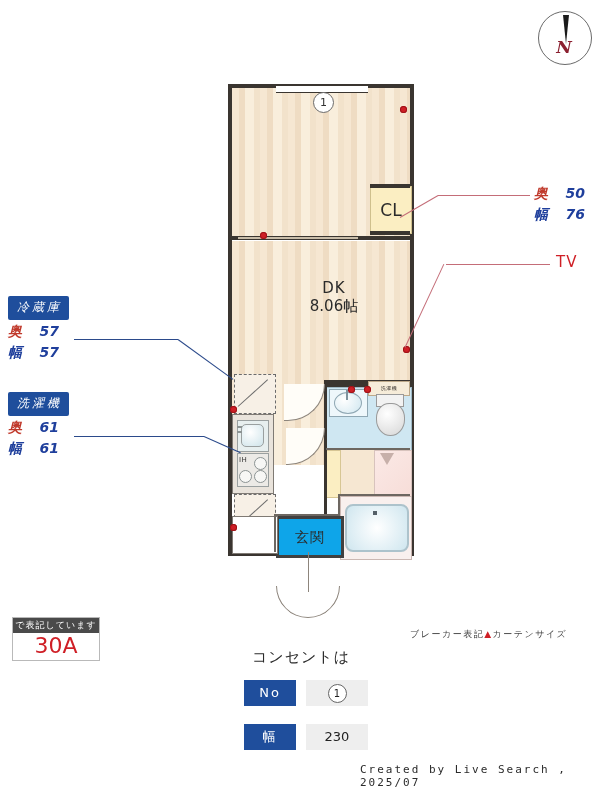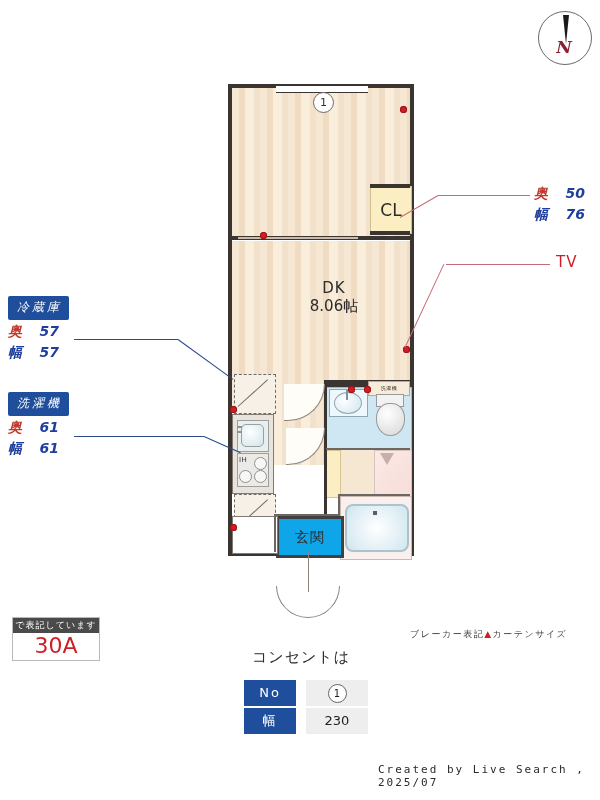--- a/index.html
+++ b/index.html
@@ -116,32 +116,32 @@
   #tvlabel{left:556px;top:253px;font-size:15px;color:#cf1f26;letter-spacing:1px;font-weight:500;}
 
   
   #breaker{left:12px;top:617px;width:86px;height:42px;background:#ffffff;border:1px solid #b9b9b9;}
   #breaker .bh{background:#4a4a4a;color:#ffffff;font-size:9px;text-align:center;line-height:15px;letter-spacing:1px;}
   #breaker .bv{color:#cf1f26;font-size:22px;text-align:center;line-height:26px;}
 
   
   #curtitle{left:248px;top:648px;width:106px;text-align:center;font-size:15px;color:#2b2b2b;letter-spacing:1px;}
   #curtable{left:244px;top:680px;}
-  .crow{display:flex;margin-bottom:2px;}
+  .crow{display:flex;margin-bottom:18px;}
   .chead{width:52px;height:26px;background:#1f4e9c;color:#fff;font-size:13px;
       text-align:center;line-height:26px;letter-spacing:2px;}
   .cval{width:62px;height:26px;background:#eeeeee;color:#222;font-size:13px;
       text-align:center;line-height:26px;margin-left:10px;}
   .cval .circ{display:inline-block;width:17px;height:17px;border-radius:50%;border:1px solid #666;
       background:#fff;font-size:10px;line-height:17px;}
 
   
   #notes{left:410px;top:626px;font-size:9px;color:#444;line-height:16px;letter-spacing:1.5px;}
   #notes .tri{color:#cf1f26;}
-  #credit{left:378px;top:763px;font-size:11px;color:#2b2b2b;letter-spacing:2px;
+  #credit{left:360px;top:763px;font-size:11px;color:#2b2b2b;letter-spacing:2px;
       font-family:"DejaVu Sans Mono","Liberation Mono",monospace;}
 </style>
 </head>
 <body>
 
 <div class="abs" id="compass">
   <div class="ring"></div>
   <div class="needle2"></div>
   <div class="nlet">N</div>
 </div>

